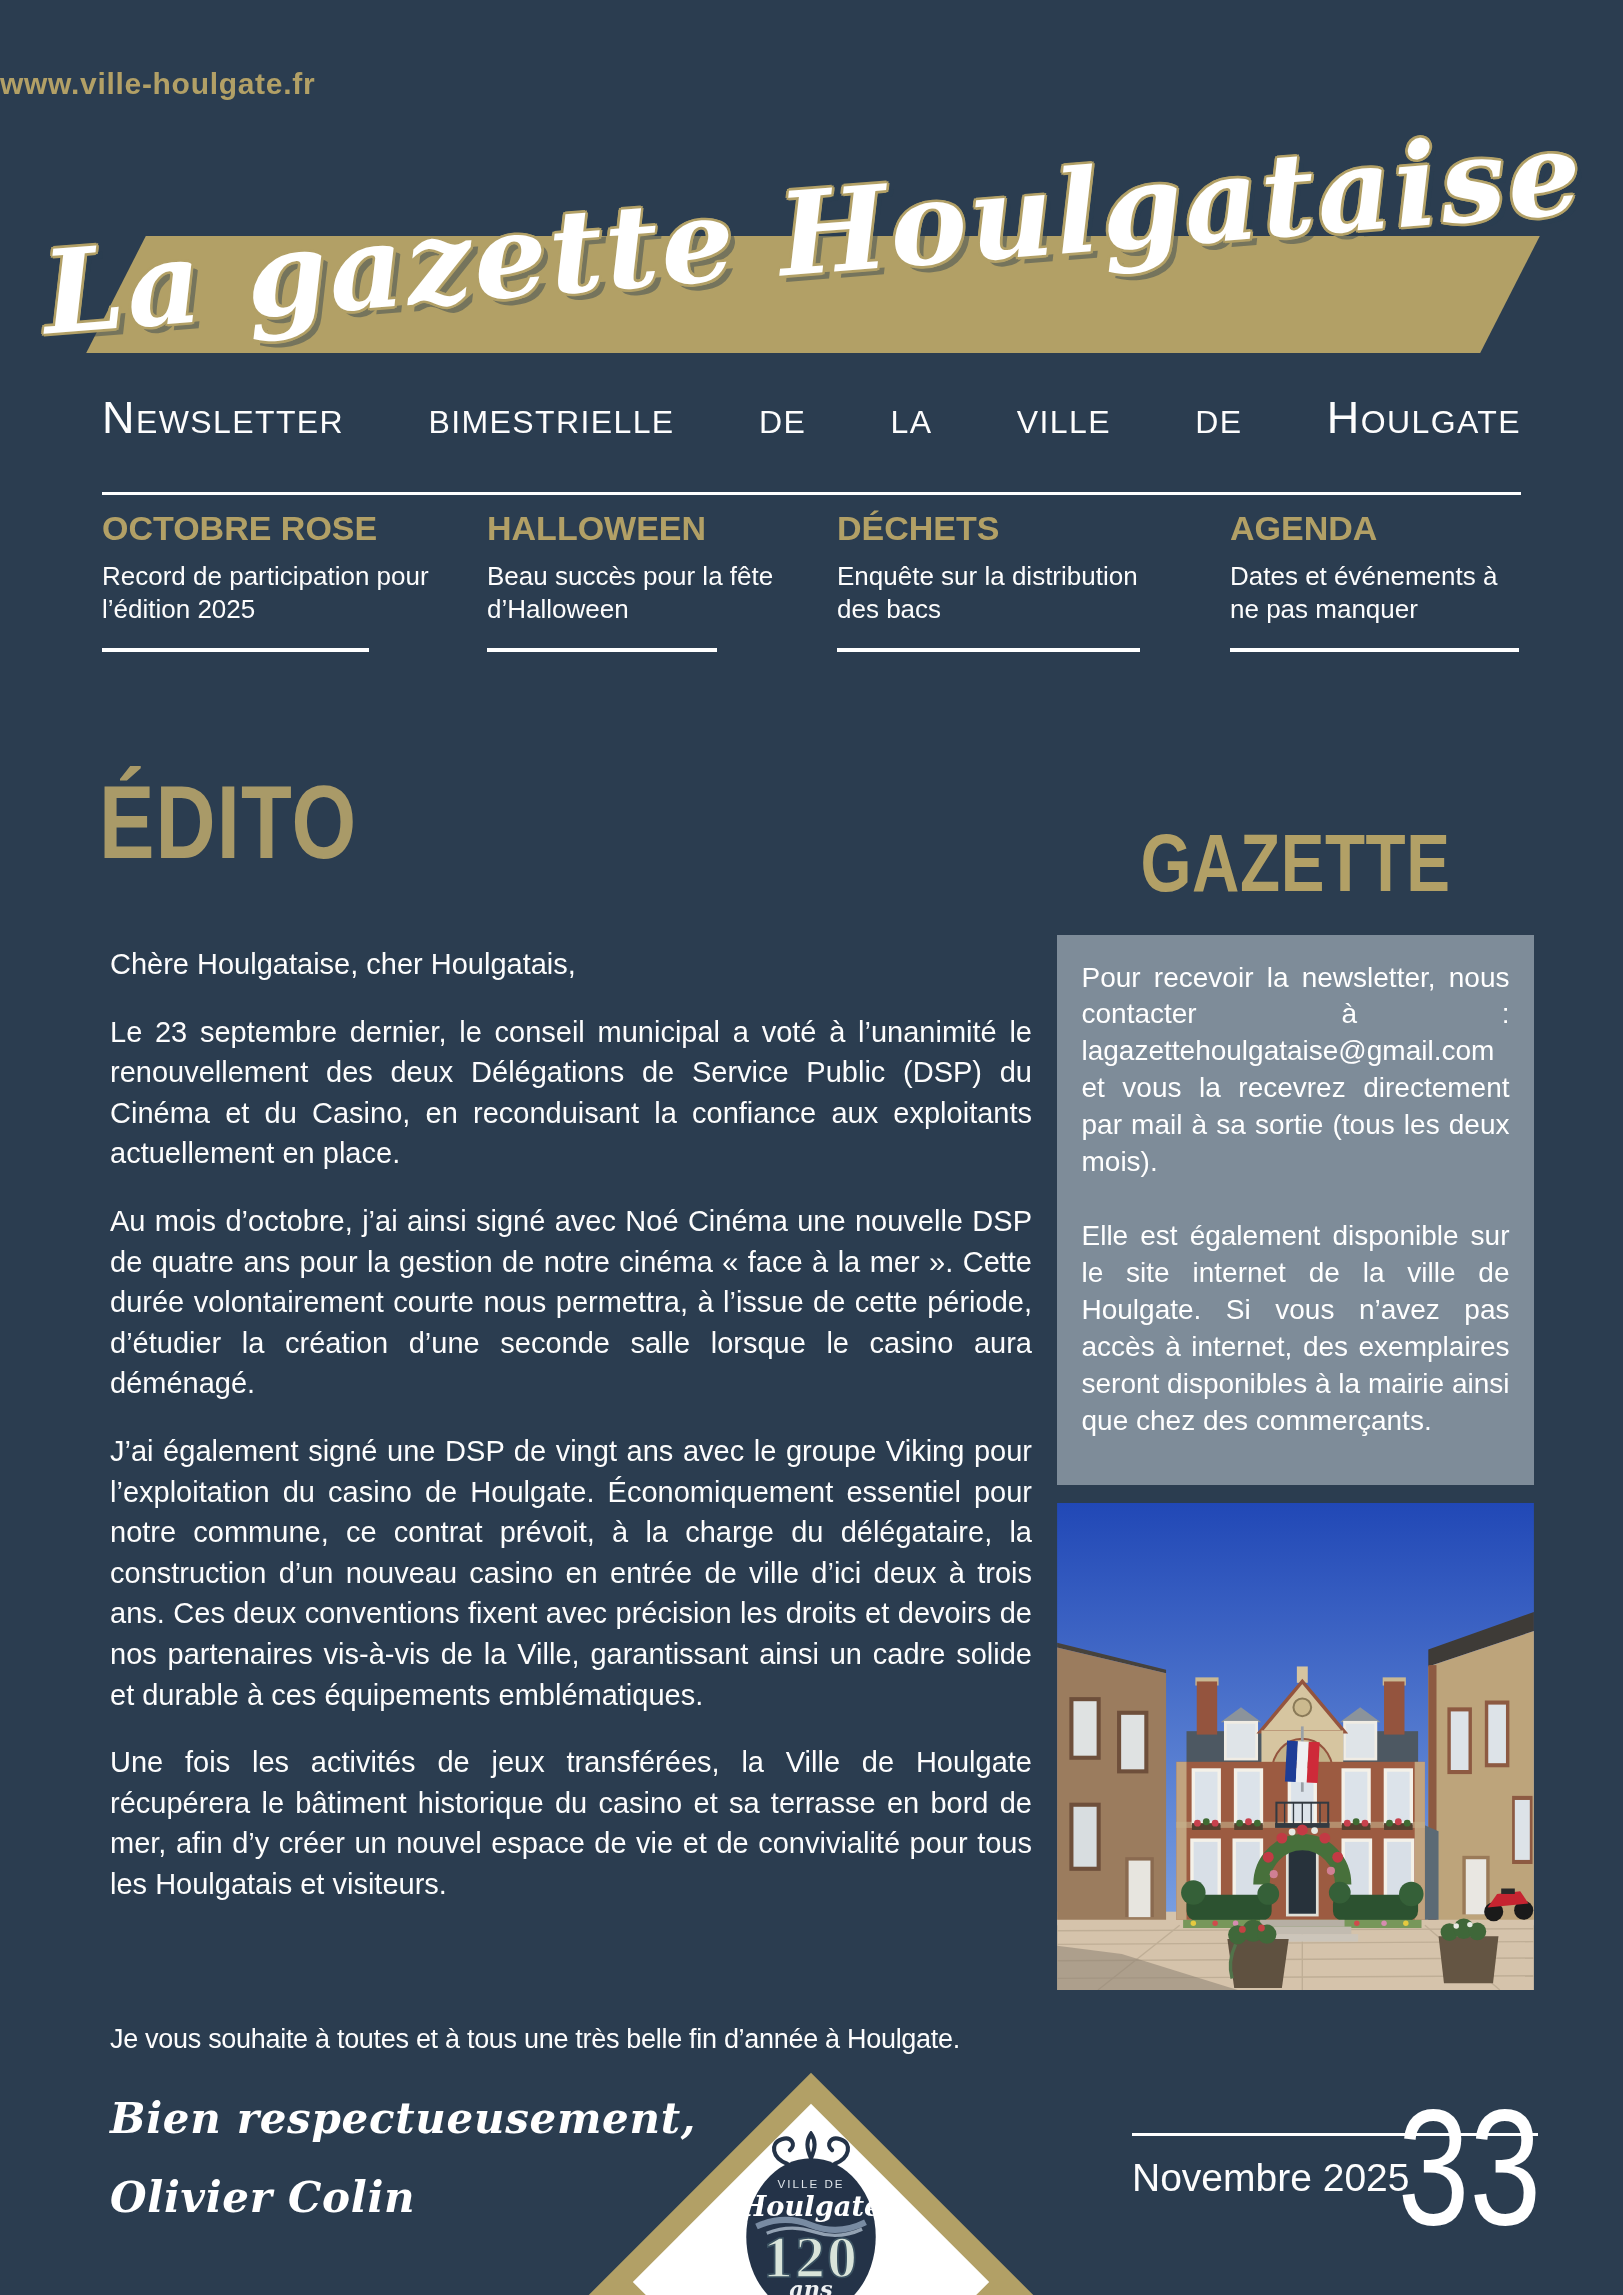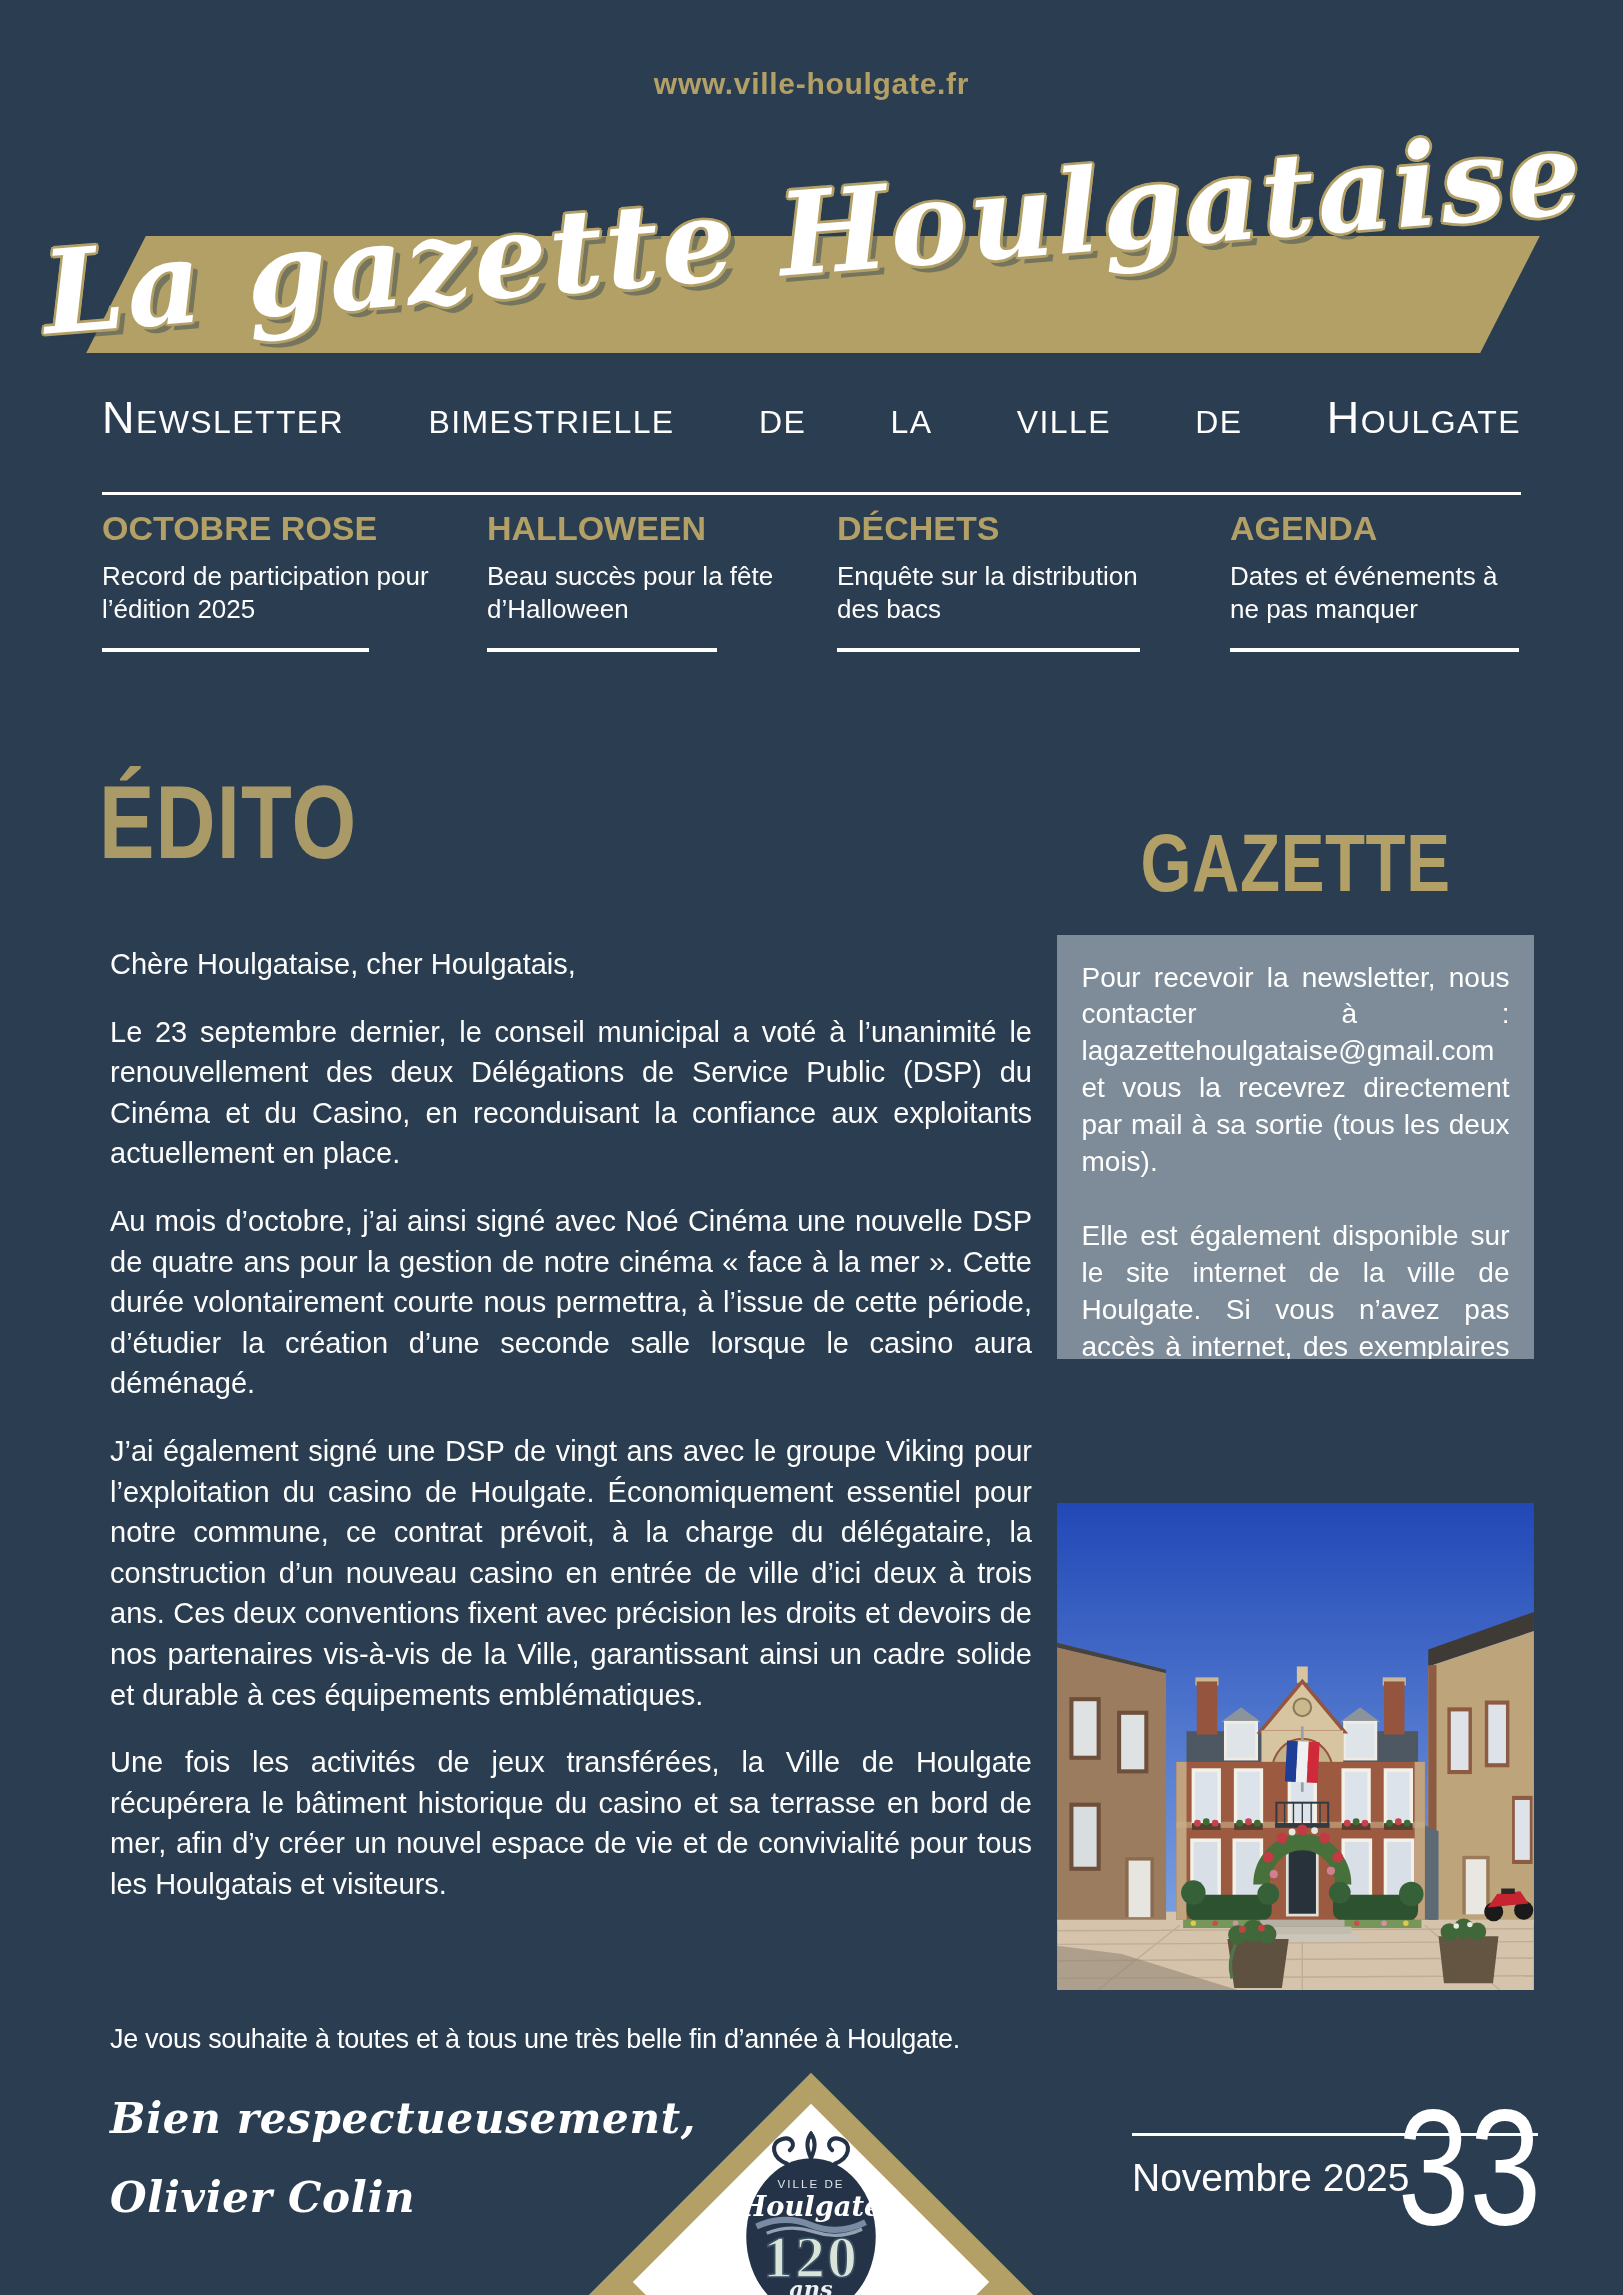--- a/index.html
+++ b/index.html
@@ -5,21 +5,21 @@
   html,body{margin:0;padding:0;background:#1d2c3b;}
   #page{
     position:relative;width:1623px;height:2295px;overflow:hidden;
     background:#2b3d50;
     font-family:"Liberation Sans",sans-serif;color:#ffffff;
   }
   .abs{position:absolute;}
 
   
   .site-url{
-    left:0;top:67px;width:1623px;text-align:center;
+    left:0;top:67px;width:1623px;
     color:#b2a066;font-size:30px;font-weight:bold;letter-spacing:0.7px;
   }
   .banner{
     left:116px;top:236px;width:1394px;height:117px;background:#b2a066;
     transform:skewX(-27deg);
   }
   .masthead-title{
     left:116px;top:82px;width:1394px;height:300px;
     display:flex;align-items:center;justify-content:center;
     transform:rotate(-4.5deg);
@@ -67,21 +67,21 @@
   .closing{margin-top:35px;}
   .signature{margin-top:30px;}
 
   
   .gazette-heading{
     left:1057px;top:822px;width:477px;text-align:center;
     color:#b2a066;font-size:82px;font-weight:600;line-height:1;
     transform:scaleX(.8);transform-origin:center top;letter-spacing:0.7px;
   }
   .gazette-box{
-    left:1057px;top:935px;width:477px;height:424px;background:#7e8c99;
+    left:1057px;top:935px;width:477px;height:550px;background:#7e8c99;
     box-sizing:border-box;padding:24.5px 24.5px;overflow:hidden;
   }
   .gazette-box p{
     margin:0 0 37px 0;font-size:28px;line-height:1.32;text-align:justify;color:#ffffff;
   }
   .photo{left:1057px;top:1503px;width:477px;height:487px;}
   .photo svg{display:block;}
 
   
   .footer-line{left:1132px;top:2133px;width:406px;height:3.4px;background:#ffffff;}

